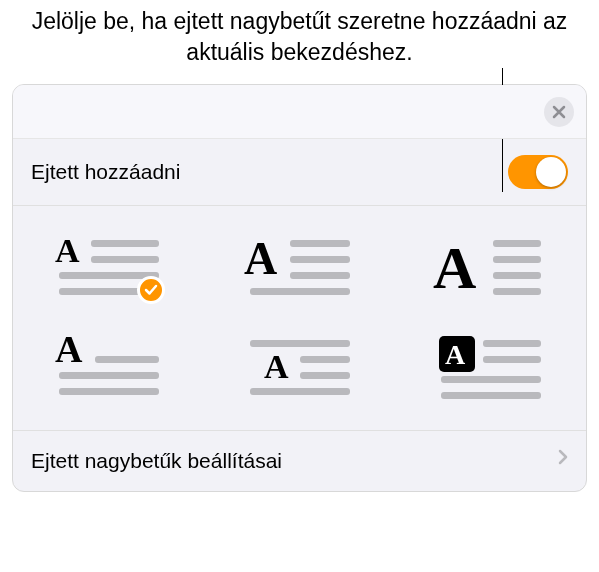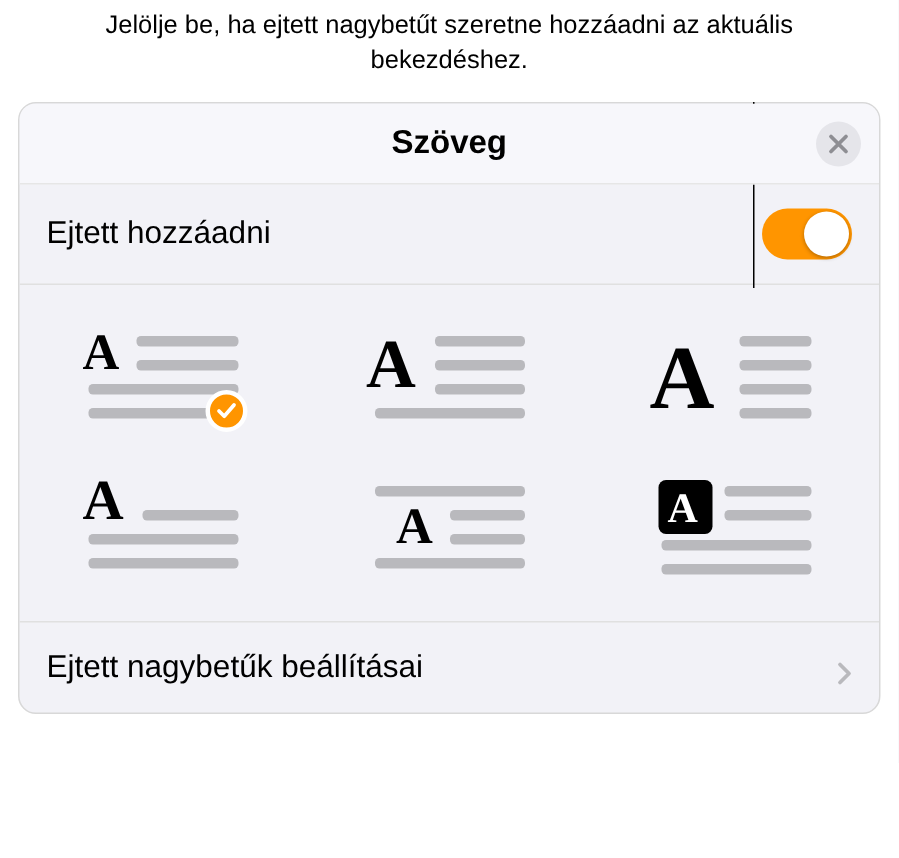--- a/index.html
+++ b/index.html
@@ -11,21 +11,21 @@
       font-family: -apple-system, BlinkMacSystemFont, "Segoe UI", Helvetica, Arial, sans-serif;
       width: 599px;
       height: 572px;
       background: #fff;
       overflow: hidden;
       position: relative;
     }
     .callout {
       text-align: center;
       padding: 6px 24px 6px;
-      font-size: 17px;
+      font-size: 23px;
       line-height: 1.35;
       color: #000;
       position: relative;
     }
     .callout-line {
       position: absolute;
       width: 1px;
       background: #000;
       left: 502px;
       top: 68px;
@@ -126,21 +126,21 @@
       border-radius: 50%;
       display: flex;
       align-items: center;
       justify-content: center;
       bottom: 14px;
       left: 50%;
       margin-left: 28px;
     }
     .settings-row {
       display: flex;
-      align-items: flex-end;
+      align-items: flex-start;
       justify-content: space-between;
       padding: 18px 18px;
     }
     .settings-label {
       font-size: 21px;
       color: #000;
     }
     .chevron {
       width: 10px;
       height: 16px;
@@ -150,21 +150,20 @@
 <body>
 
 <div class="callout">
   <span>Jelölje be, ha ejtett nagybetűt szeretne hozzáadni az aktuális bekezdéshez.</span>
 </div>
 <div class="callout-line"></div>
 
 <div class="panel">
 
   <div class="panel-header">
-    <div class="panel-title">Szöveg</div>
     <div class="close-btn">
       <svg class="close-x" viewBox="0 0 14 14">
         <path d="M2 2 L12 12 M12 2 L2 12" stroke="#8e8e93" stroke-width="2.5" stroke-linecap="round" fill="none"></path>
       </svg>
     </div>
   </div>
 
   <div class="row">
     <div class="row-label">Ejtett hozzáadni</div>
     <div class="toggle">

